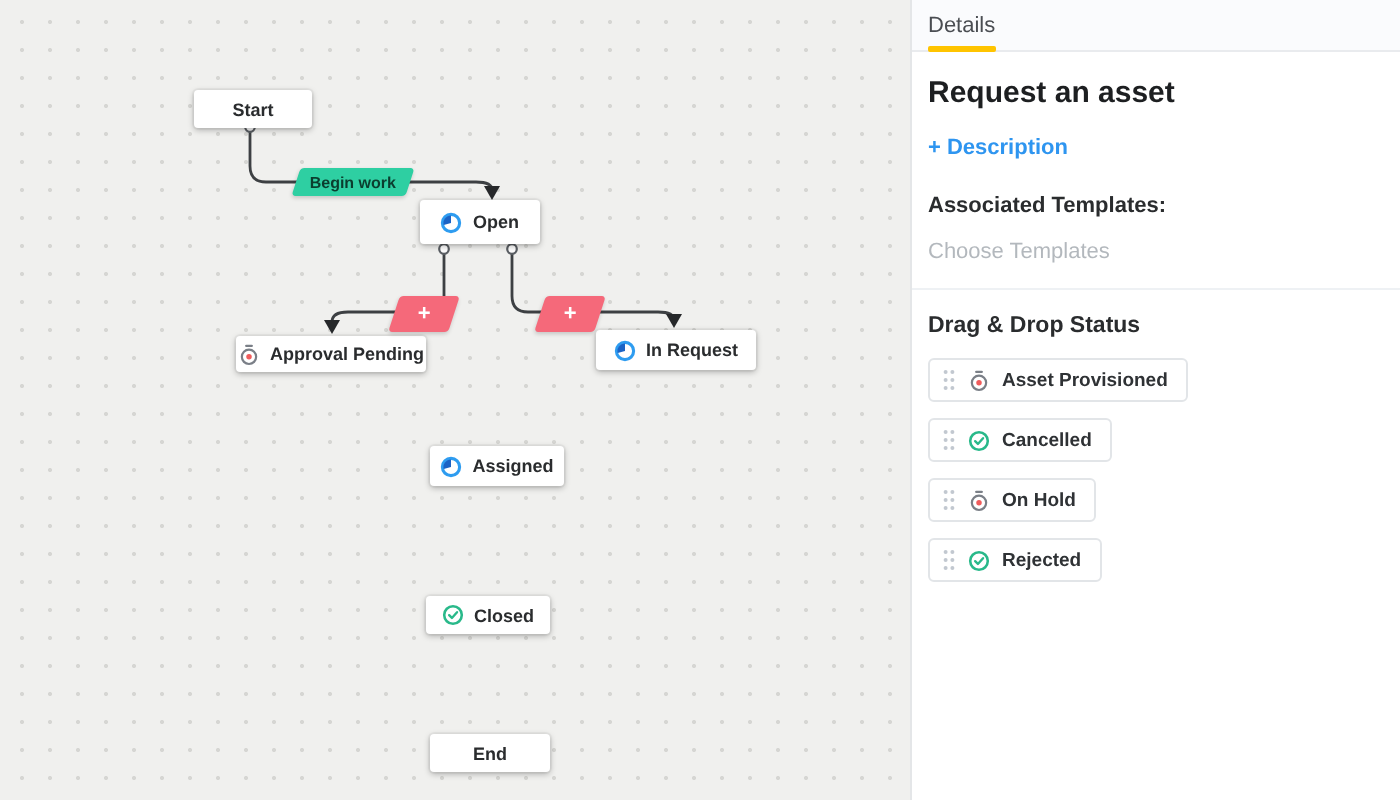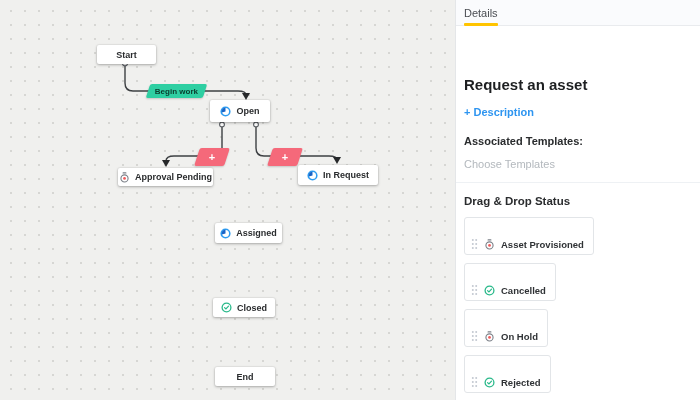--- a/index.html
+++ b/index.html
@@ -71,21 +71,20 @@
   .tr-add-right { left: 270px; top: 148px; }
 
   
   .sidebar {
     flex: 0 0 245px;
     width: 245px; height: 400px;
     background: #fff;
     border-left: 1px solid #e4e6e8;
     display: flex;
     flex-direction: column;
-    gap: 38px;
   }
   .tabbar {
     position: relative;
     height: 26px;
     flex: 0 0 26px;
     background: #fafbfd;
     border-bottom: 1px solid #e9ebee;
     display: flex;
     align-items: center;
     padding-left: 8px;
@@ -103,21 +102,21 @@
   .assoc-label { margin-top: 17px; font-size: 11px; font-weight: 700; color: #2a2c2e; }
   .choose-tpl { margin-top: 11px; font-size: 11px; color: #b3b8bd; cursor: pointer; }
   .divider { margin: 12px -10px 0 -8px; border-top: 1px solid #eef1f4; }
   .dd-heading { margin-top: 12px; font-size: 11.5px; font-weight: 700; color: #2a2c2e; }
   .status-list { margin-top: 10px; }
   .status {
     display: flex;
     align-items: center;
     gap: 6px;
     width: fit-content;
-    padding: 20px 9px 4px 6px;
+    padding: 4px 9px 4px 6px;
     margin-bottom: 8px;
     background: #fff;
     border: 1px solid #e2e5e8;
     border-radius: 3px;
     cursor: grab;
   }
   .status .slabel { font-size: 9.5px; font-weight: 600; color: #2f3235; white-space: nowrap; }
   .status svg { display: block; }
 </style>
 </head>

